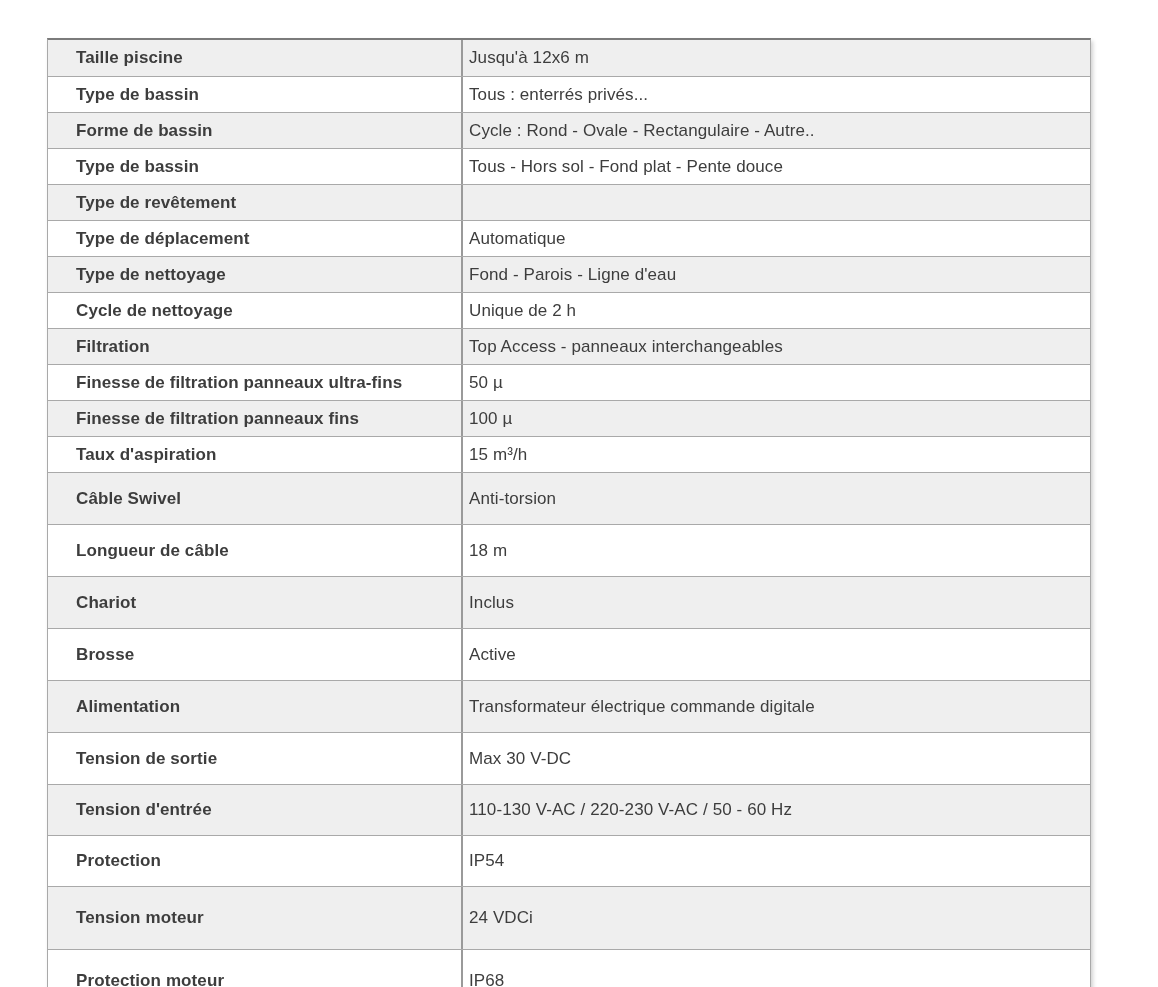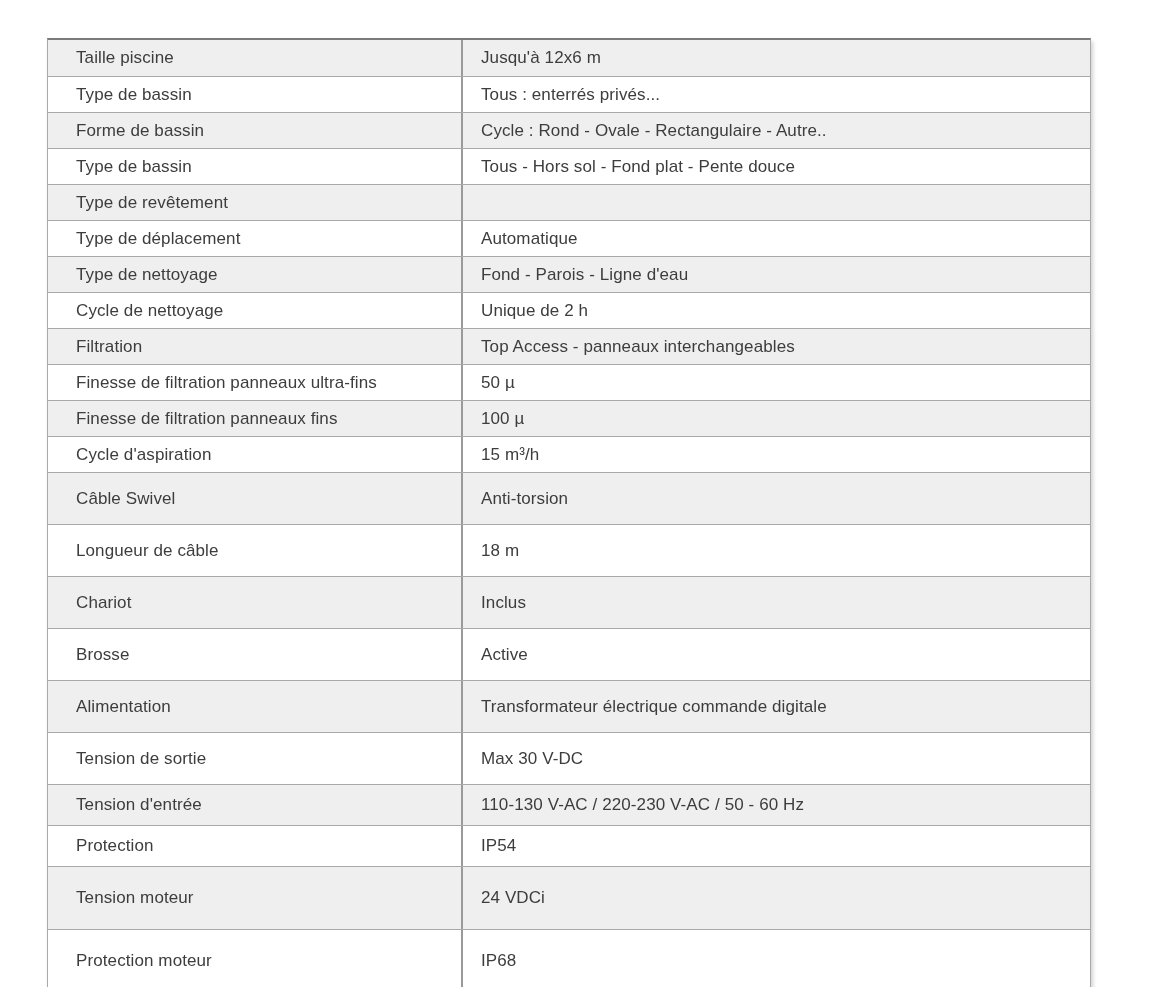--- a/index.html
+++ b/index.html
@@ -38,42 +38,43 @@
   .row {
     display: flex;
     align-items: stretch;
     height: 36px;
     background: var(--row-base);
     border-top: 1px solid var(--border);
   }
   .row:first-child { border-top: none; }
   .row:nth-child(odd) { background: var(--row-alt); }
   .row:nth-child(n+13) { height: 52px; }
-  .row:nth-child(n+19) { height: 41px; }
+  .row:nth-child(n+19) { height: 51px; }
   .row:nth-child(n+21) { height: 63px; }
   .cell {
     display: flex;
     align-items: center;
     font-size: 17px;
     line-height: 1.15;
     color: var(--text);
     letter-spacing: 0.1px;
     white-space: nowrap;
     overflow: hidden;
   }
   .cell.label {
     width: 415px;
     flex: 0 0 415px;
     padding-left: 28px;
     padding-right: 10px;
     border-right: 2px solid var(--divider);
+    font-weight: bold;
   }
   .cell.value {
     flex: 1;
-    padding-left: 18px;
+    padding-left: 6px;
     padding-right: 10px;
   }
 </style>
 </head>
 <body>
 
 <div class="page">
   <div class="spec-table">
   <div class="row">
     <div class="cell label">Taille piscine</div>
@@ -123,21 +124,21 @@
     <div class="cell label">Finesse de filtration panneaux ultra-fins</div>
     <div class="cell value">50 µ</div>
   </div>
 
   <div class="row">
     <div class="cell label">Finesse de filtration panneaux fins</div>
     <div class="cell value">100 µ</div>
   </div>
 
   <div class="row">
-    <div class="cell label">Cycle d'aspiration</div>
+    <div class="cell label">Taux d'aspiration</div>
     <div class="cell value">15 m³/h</div>
   </div>
 
   <div class="row">
     <div class="cell label">Câble Swivel</div>
     <div class="cell value">Anti-torsion</div>
   </div>
 
   <div class="row">
     <div class="cell label">Longueur de câble</div>

